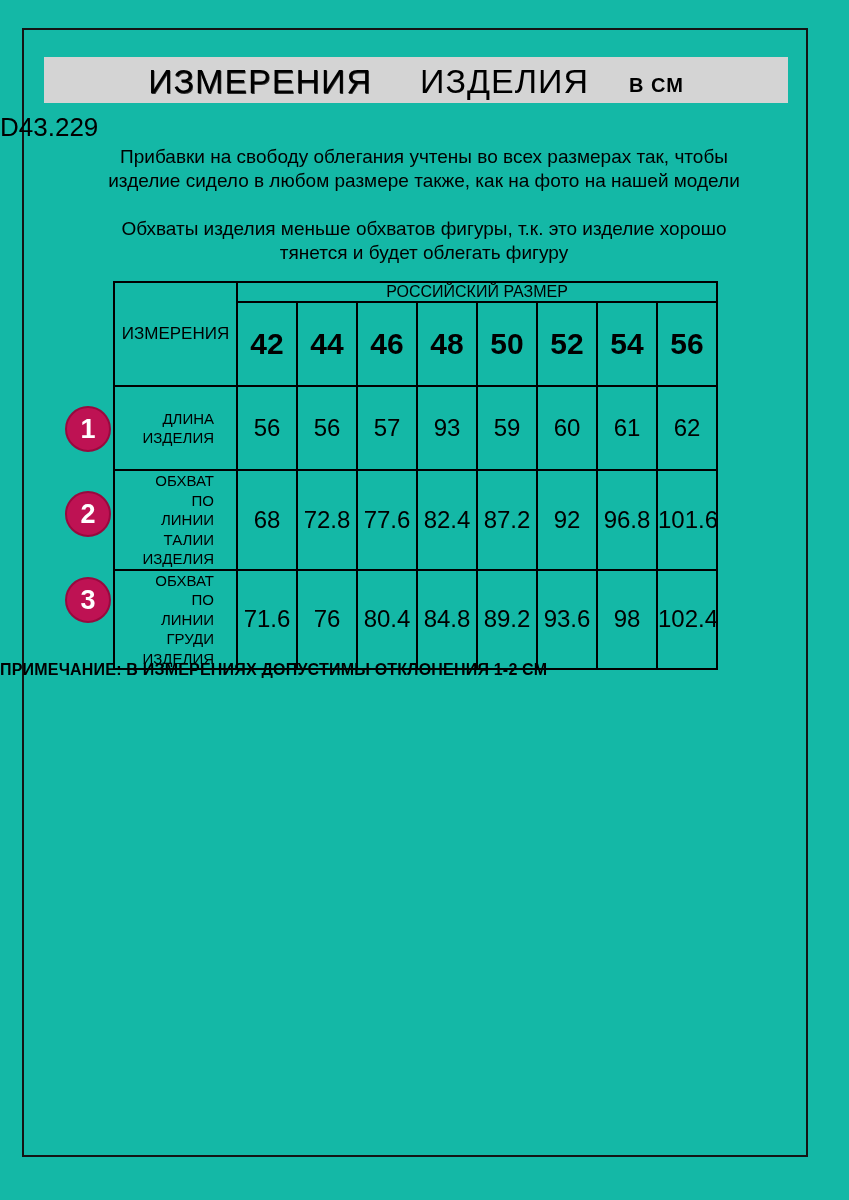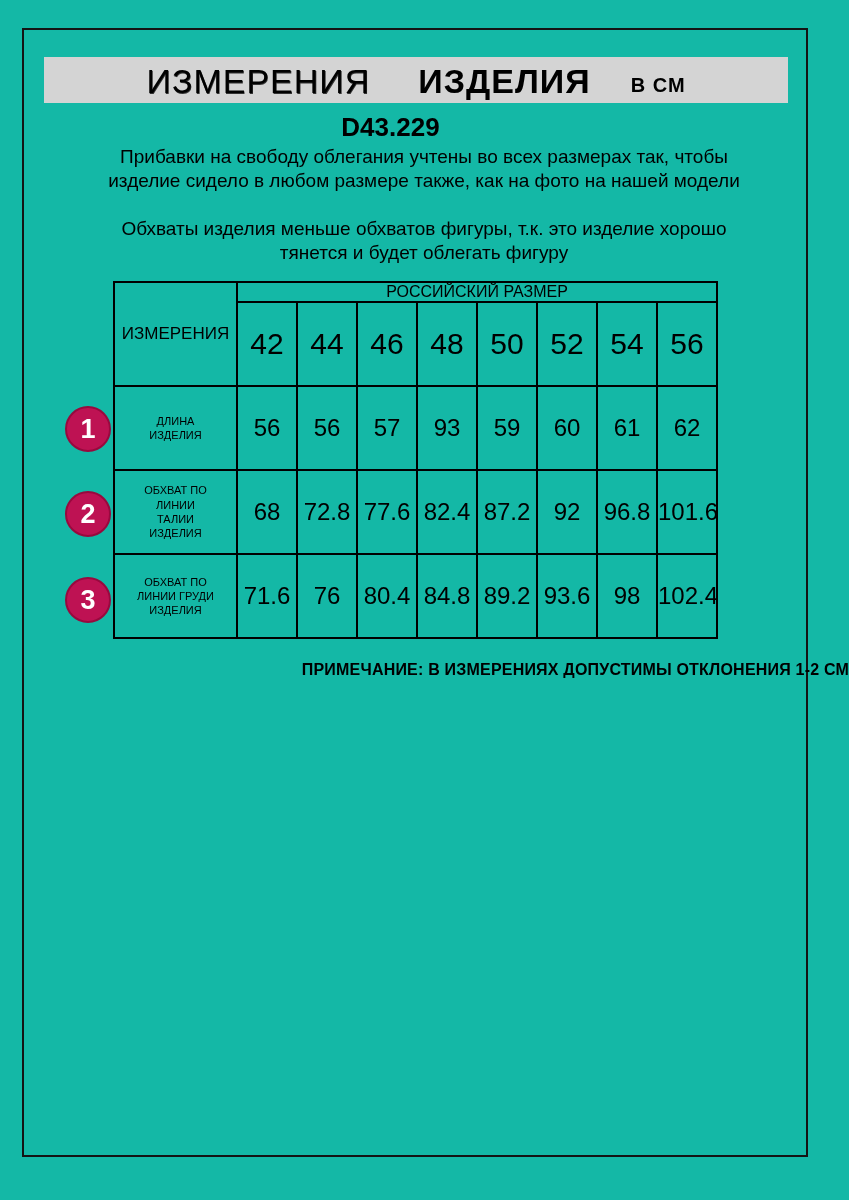--- a/index.html
+++ b/index.html
@@ -25,30 +25,30 @@
     background:#d4d4d4;
     display:flex;align-items:baseline;justify-content:center;
     padding-top:2px;box-sizing:border-box;
   }
   .title-main{
     font-size:34px;font-weight:400;letter-spacing:1px;
     text-shadow:0.6px 0.6px 0 #333;
     align-self:center;
   }
   .title-bold{
-    font-size:34px;font-weight:700;letter-spacing:1px;
+    font-size:34px;font-weight:400;letter-spacing:1px;
     margin-left:48px;align-self:center;
   }
   .title-unit{
     font-size:20px;font-weight:700;letter-spacing:1px;
     margin-left:40px;align-self:center;padding-top:8px;text-align:right;
   }
   .article{
     position:absolute;left:0;top:112px;width:781px;
-    text-align:center;font-size:26px;font-weight:700;
+    text-align:left;font-size:26px;font-weight:400;
   }
   .para1{
     position:absolute;left:104px;top:145px;width:640px;
     text-align:center;font-size:19px;line-height:1.28;
   }
   .para2{
     position:absolute;left:104px;top:217px;width:640px;
     text-align:center;font-size:19px;line-height:1.28;
   }
   table.size-table{
@@ -56,39 +56,39 @@
     border-collapse:collapse;table-layout:fixed;
     width:603px;
   }
   table.size-table td{
     border:2px solid #000000;
     text-align:center;vertical-align:middle;
     padding:0;overflow:hidden;
   }
   td.corner{font-size:17px;}
   td.group{font-size:16px;height:18px;}
-  tr.r-sizes td{font-size:30px;font-weight:400;height:82px;}
-  tr.r-data td.label{font-size:11px;line-height:1.3;padding:0 22px;}
+  tr.r-sizes td{font-size:30px;font-weight:700;height:82px;}
+  tr.r-data td.label{font-size:15px;line-height:1.3;padding:0 22px;text-align:right;}
   tr.r-data td.val{font-size:24px;}
   tr.r-data{height:84px;}
   col.c-label{width:123px;}
   col.c-size{width:60px;}
   .badge{
     position:absolute;left:65px;
     width:46px;height:46px;border-radius:50%;
     display:flex;align-items:center;justify-content:center;
     color:#fff;font-size:27px;font-weight:700;
     box-sizing:border-box;
   }
   .badge1{top:406px;}
   .badge2{top:491px;}
   .badge3{top:577px;}
   .note{
     position:absolute;left:0;top:661px;width:849px;
-    text-align:right;font-size:16px;font-weight:700;letter-spacing:0.2px;
+    text-align:left;font-size:16px;font-weight:700;letter-spacing:0.2px;
   }
 </style>
 </head>
 <body>
 
 <div class="page">
 
   <div class="frame"></div>
 
   <div class="titlebar" style="background: rgb(212, 212, 212);">

